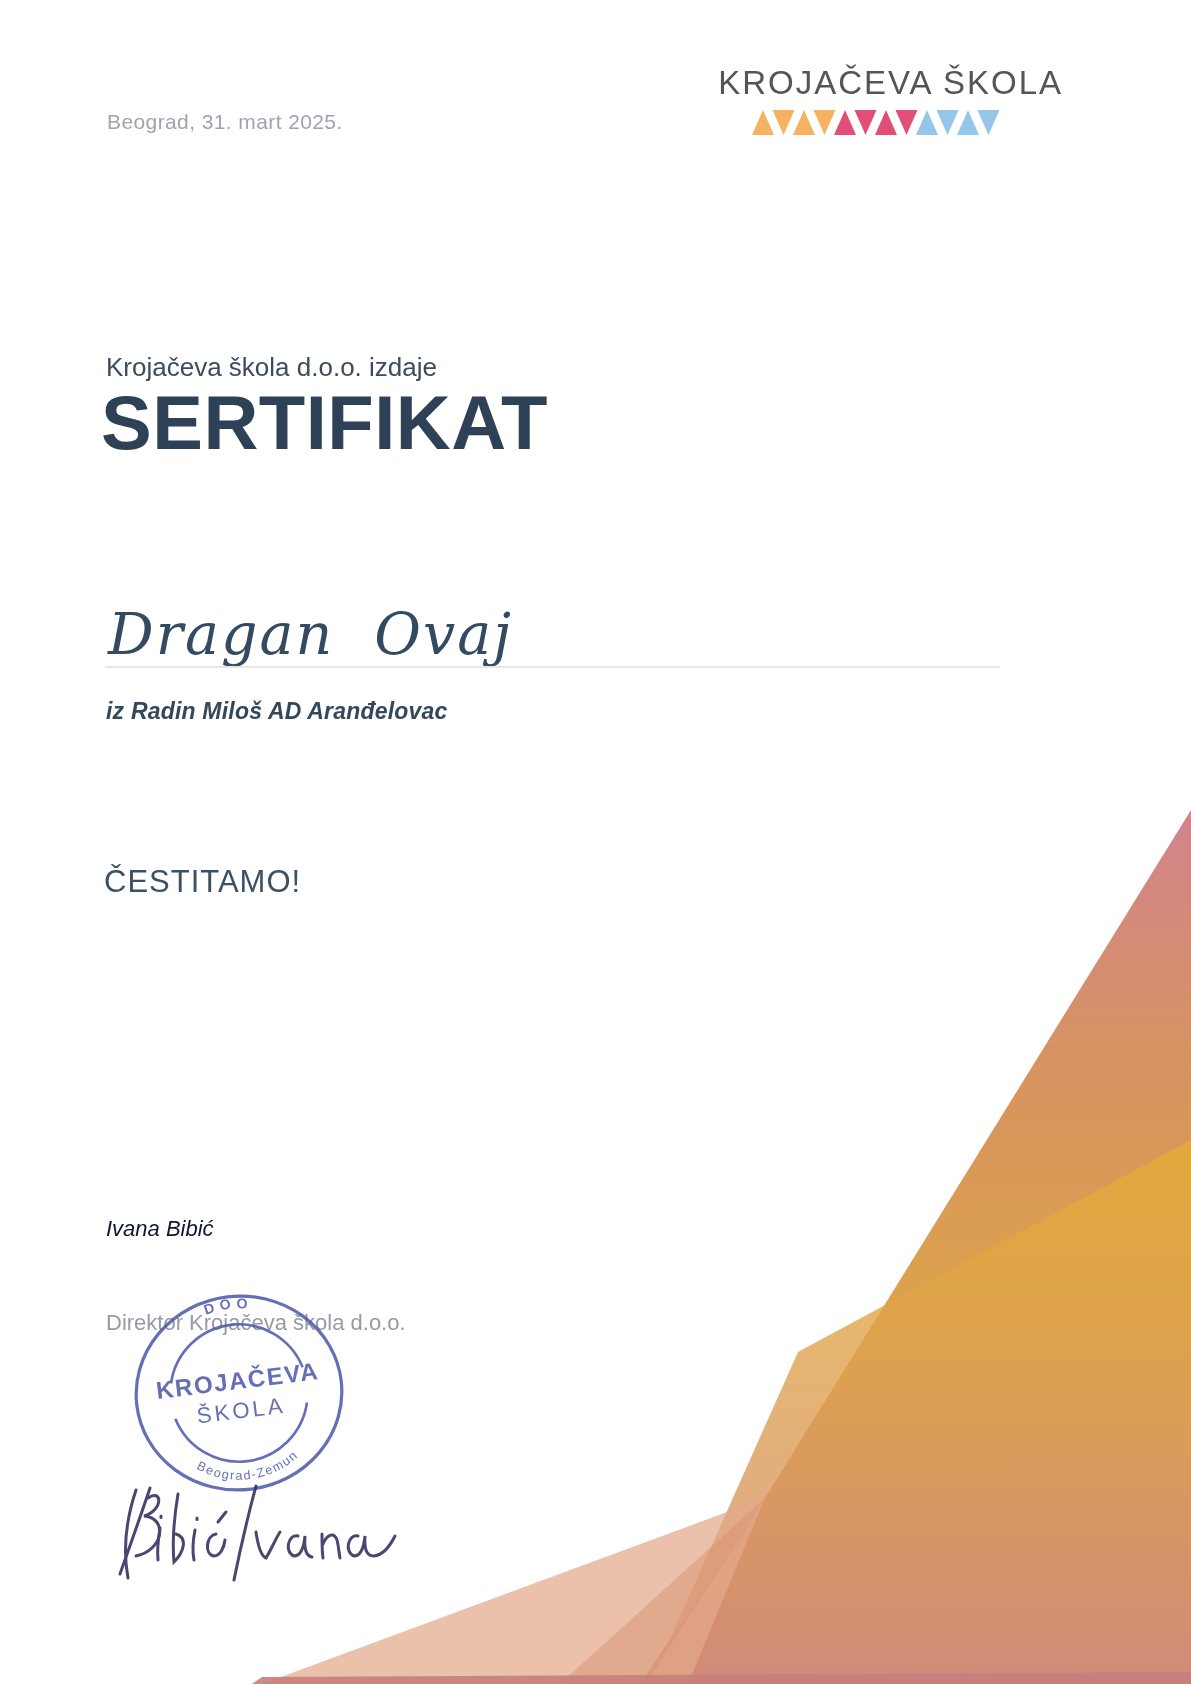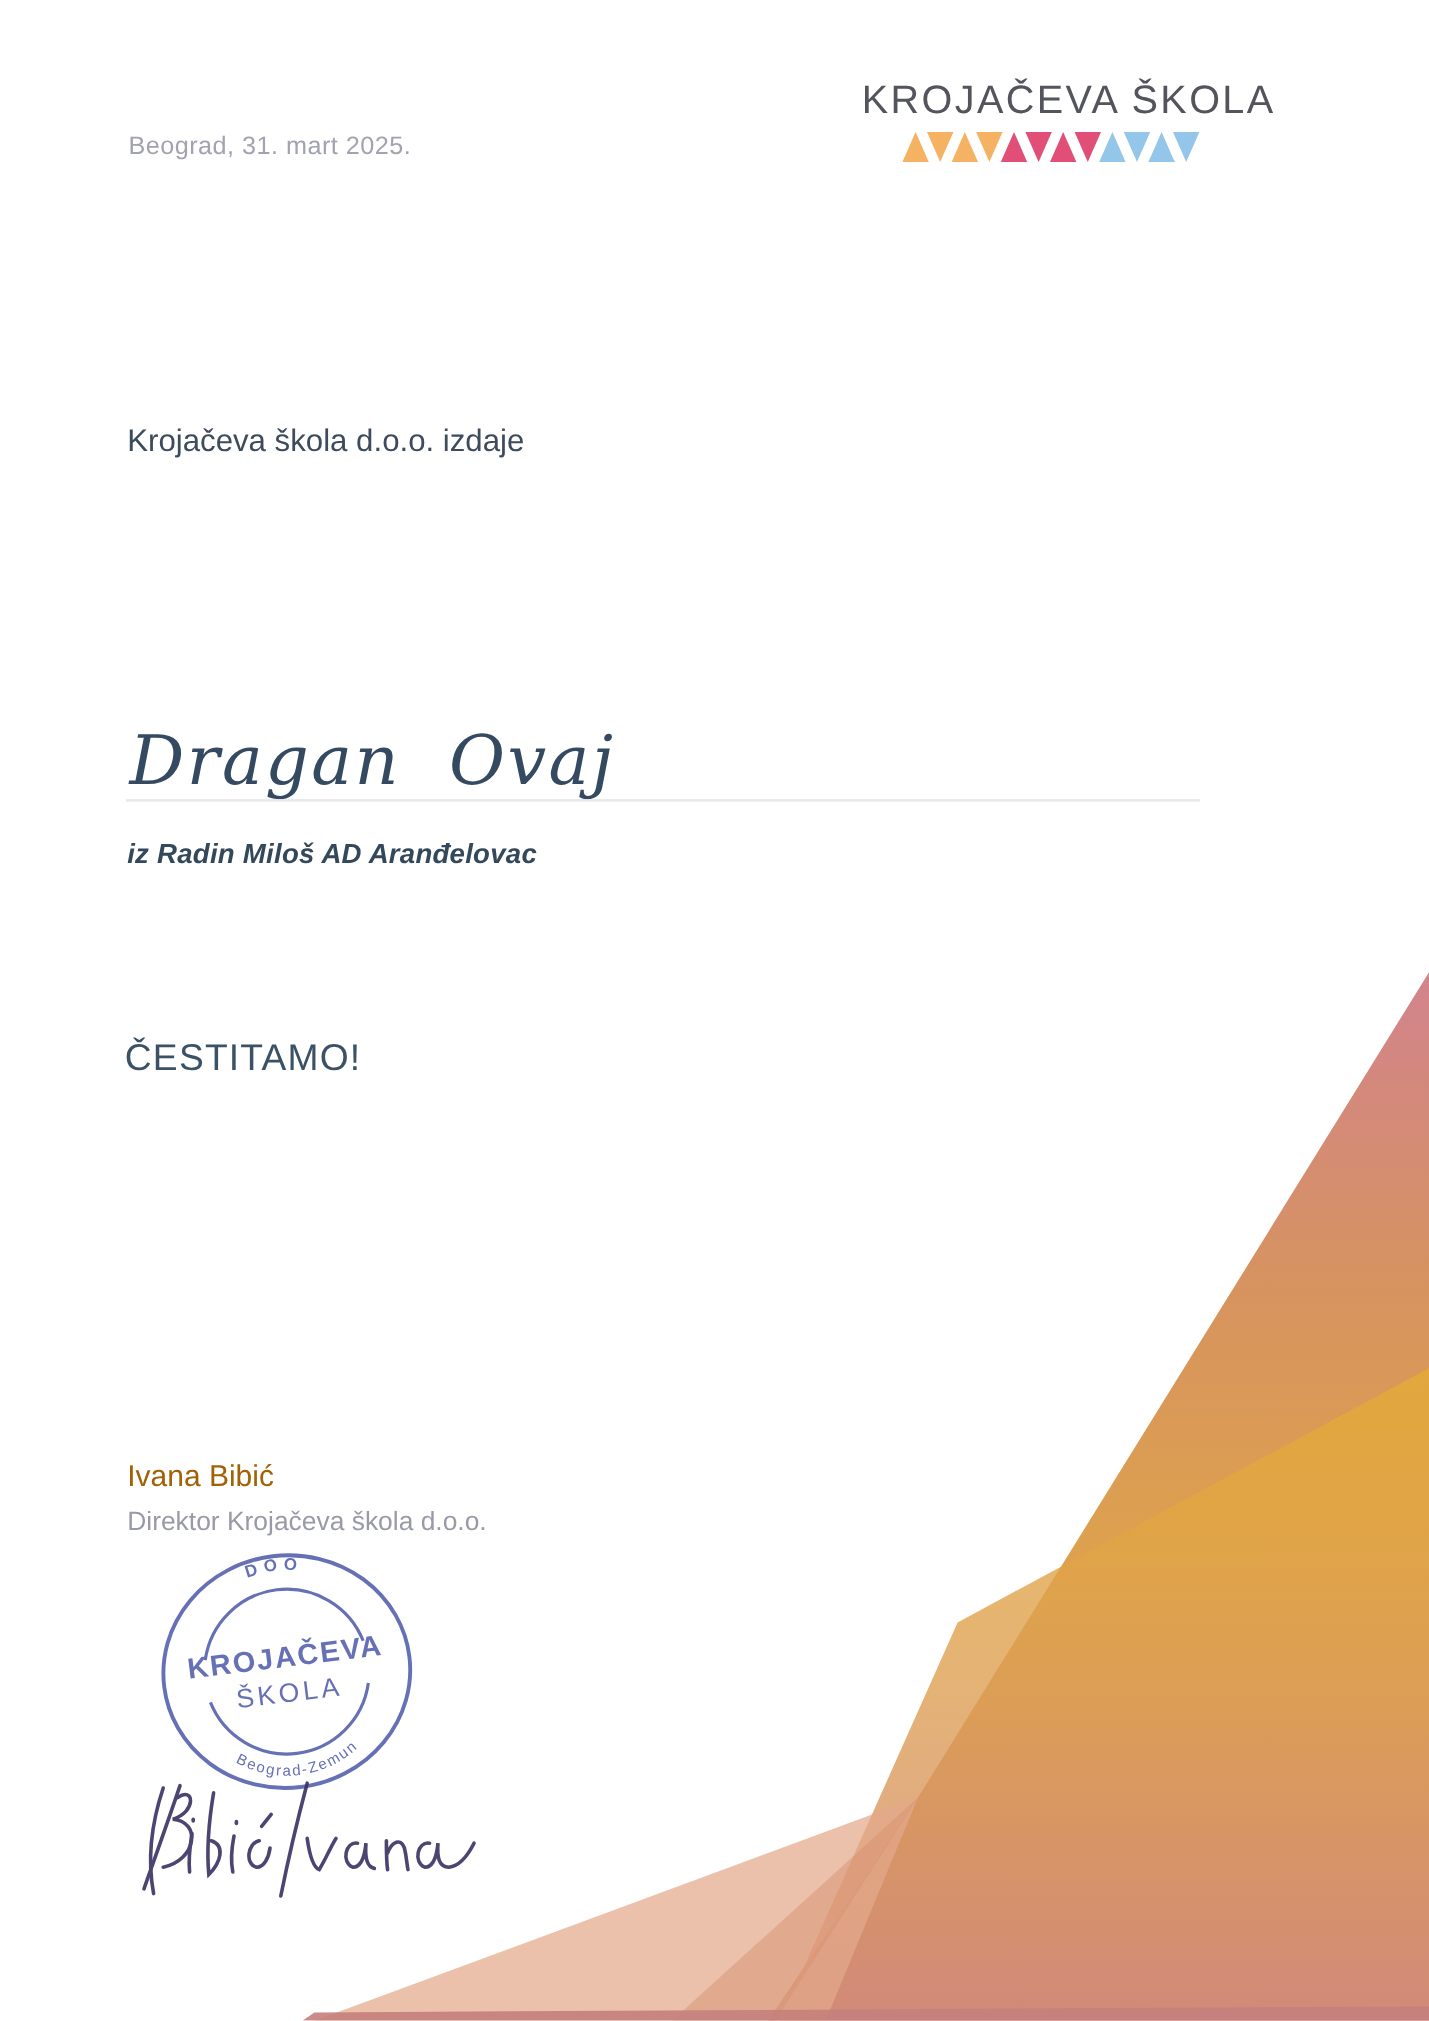--- a/index.html
+++ b/index.html
@@ -24,22 +24,22 @@
     font-style:italic;font-size:57px;color:#344a61;letter-spacing:2px;word-spacing:20px;
   }
   .name-rule{left:105px;top:666px;width:895px;height:2px;background:#e7e7e7;}
   .recipient-origin{left:106px;top:698px;font-size:23px;font-style:italic;font-weight:700;color:#34485c;letter-spacing:.2px;}
   
   .congrats-heading{left:104px;top:864px;font-size:31px;color:#3b5266;letter-spacing:1px;}
   .congrats-body{left:105px;top:936px;width:882px;font-size:23.5px;line-height:37px;color:#9b9bab;letter-spacing:.2px;}
   .congrats-body b{color:#8f8fa0;font-weight:700;}
   .score-strong{margin:0 6px;}
   
-  .signer-name{left:106px;top:1216px;font-size:25px;color:#a16207;}
-  .signer-title{left:106px;top:1255px;font-size:22px;color:#999aa7;}
+  .signer-name{left:106px;top:1216px;font-size:22px;color:#0f172a;font-style:italic;}
+  .signer-title{left:106px;top:1310px;font-size:22px;color:#999aa7;}
   #stamp-svg{left:128px;top:1290px;width:222px;height:206px;}
   #signature-svg{left:98px;top:1476px;width:300px;height:120px;}
   .stamp-text{fill:#4b57a8;font-family:"Liberation Sans",sans-serif;}
 </style>
 </head>
 <body>
 
 <div class="page">
 
   <svg id="bg-svg" class="abs" viewBox="0 0 1191 1684" preserveAspectRatio="none" aria-hidden="true">
@@ -77,20 +77,21 @@
       <polygon points="102.5,0 124.5,0 113.5,25" fill="#e14e78"></polygon>
       <polygon points="123,25 134,0 145,25" fill="#e14e78"></polygon>
       <polygon points="143.5,0 165.5,0 154.5,25" fill="#e14e78"></polygon>
       <polygon points="164,25 175,0 186,25" fill="#94c6ea"></polygon>
       <polygon points="184.5,0 206.5,0 195.5,25" fill="#94c6ea"></polygon>
       <polygon points="205,25 216,0 227,25" fill="#94c6ea"></polygon>
       <polygon points="225.5,0 247.5,0 236.5,25" fill="#94c6ea"></polygon>
     </svg>
 
   <div class="abs issuer-line">Krojačeva škola d.o.o. izdaje</div>
+  <div class="abs cert-title">SERTIFIKAT</div>
 
   <div class="abs recipient-name">Dragan Ovaj</div>
   <div class="abs name-rule"></div>
   <div class="abs recipient-origin">iz Radin Miloš AD Aranđelovac</div>
 
   <div class="abs congrats-heading">ČESTITAMO!</div>
 
   <div class="abs signer-name">Ivana Bibić</div>
   <div class="abs signer-title">Direktor Krojačeva škola d.o.o.</div>
 

